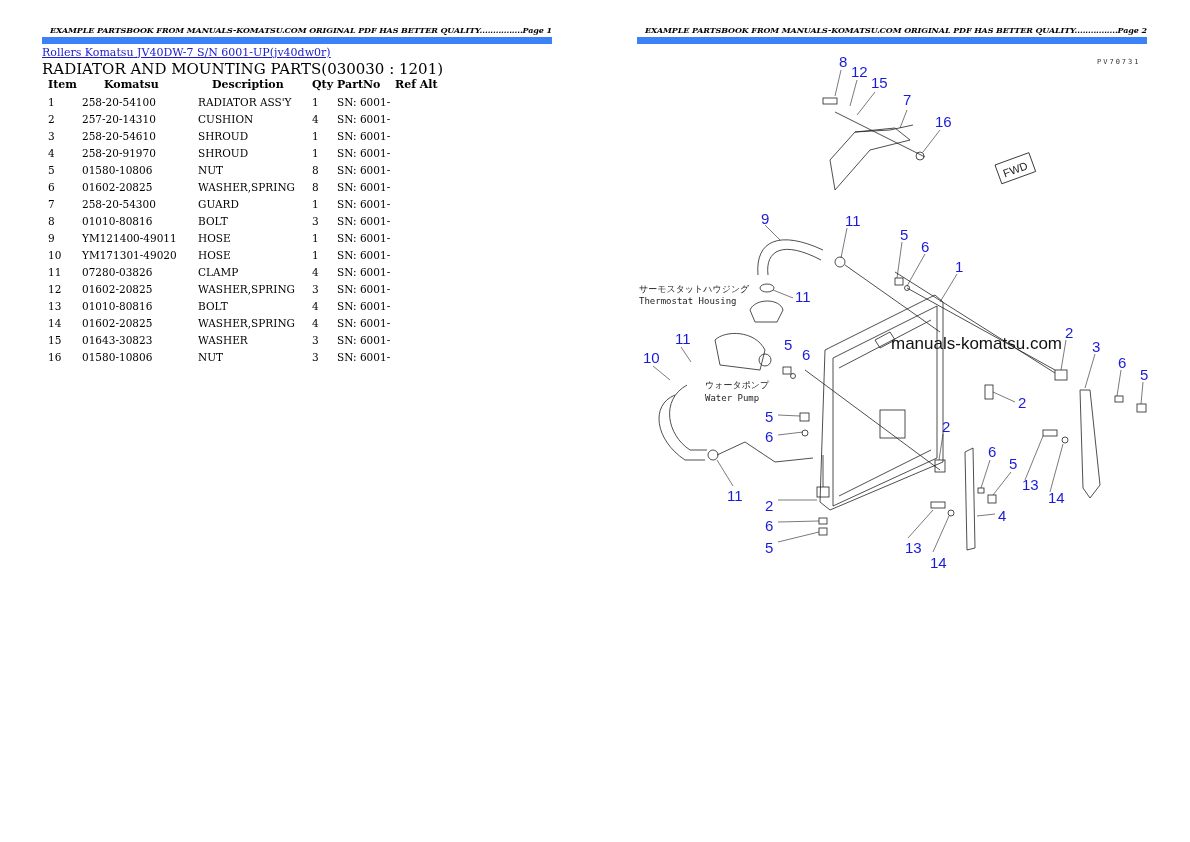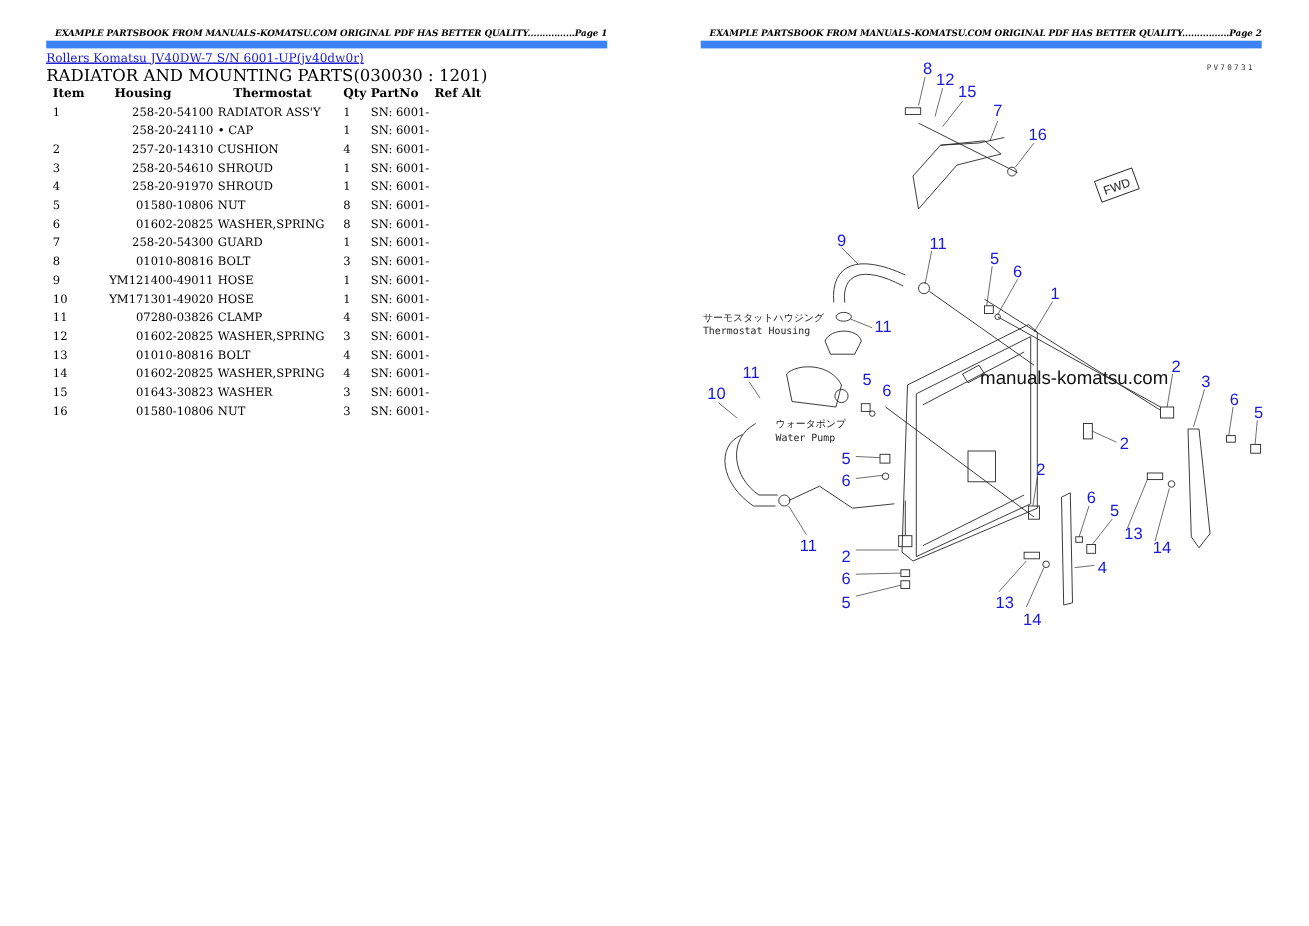--- a/index.html
+++ b/index.html
@@ -13,21 +13,21 @@
     }
     .page-left .page-header { left: 42px; width: 510px; }
     .page-right .page-header { left: 42px; width: 510px; }
     .title-link { position: absolute; left: 42px; top: 46px; font-size: 11px; color: #1a1acc; text-decoration: underline; white-space: nowrap; }
     .title-link a { color: #1a1acc; text-decoration: underline; }
     .subtitle { position: absolute; left: 42px; top: 60px; font-size: 15px; white-space: nowrap; }
     table.parts { position: absolute; left: 44px; top: 76px; border-collapse: collapse; font-size: 10.5px; }
     table.parts th { font-weight: bold; text-align: left; padding: 0 4px 0 0; height: 17px; font-size: 11px; }
     table.parts td { padding: 0 4px 0 0; height: 17px; white-space: nowrap; }
     .c-item { width: 30px; padding-left: 4px !important; }
-    .c-part { width: 90px; text-align: right; }
+    .c-part { width: 90px; }
     .c-desc { width: 96px; }
     .c-qty { width: 20px; }
     .c-opt { width: 54px; }
     .diagram { position: absolute; left: 0; top: 40px; width: 595px; height: 540px; }
     .callout { font-family: "Liberation Sans", sans-serif; fill: #1a1ad9; font-size: 15px; }
     .drawcode { position: absolute; left: 502px; top: 58px; font-size: 7px; letter-spacing: 2px; font-family: "DejaVu Sans Mono", monospace; color: #333; }
     .watermark { font-family: "Liberation Sans", sans-serif; font-size: 17px; fill: #111; }
     .jp { font-family: "DejaVu Sans Mono", monospace; font-size: 9px; fill: #222; }
   </style>
 </head>
@@ -39,40 +39,32 @@
   <div class="title-link">
     <a href="#">Rollers Komatsu</a>
     <a href="#">JV40DW-7 S/N 6001-UP(jv40dw0r)</a>
   </div>
   <div class="subtitle">RADIATOR AND MOUNTING PARTS(030030 : 1201)</div>
 
   <table class="parts">
     <thead>
       <tr>
         <th class="c-item">Item</th>
-        <th class="c-part" style="padding-left:22px">Housing</th>
-        <th class="c-desc" style="padding-left:14px">Thermostat</th>
+        <th class="c-part" style="padding-left:22px">Komatsu</th>
+        <th class="c-desc" style="padding-left:14px">Description</th>
         <th class="c-qty">Qty</th>
         <th class="c-opt">PartNo</th>
         <th>Ref Alt</th>
       </tr>
     </thead>
     <tbody id="parts-body">
         <tr>
           <td class="c-item">1</td>
           <td class="c-part">258-20-54100</td>
           <td class="c-desc">RADIATOR ASS'Y</td>
-          <td class="c-qty">1</td>
-          <td class="c-opt">SN: 6001-</td>
-          <td></td>
-        </tr>
-        <tr>
-          <td class="c-item"></td>
-          <td class="c-part">258-20-24110</td>
-          <td class="c-desc">• CAP</td>
           <td class="c-qty">1</td>
           <td class="c-opt">SN: 6001-</td>
           <td></td>
         </tr>
         <tr>
           <td class="c-item">2</td>
           <td class="c-part">257-20-14310</td>
           <td class="c-desc">CUSHION</td>
           <td class="c-qty">4</td>
           <td class="c-opt">SN: 6001-</td>

